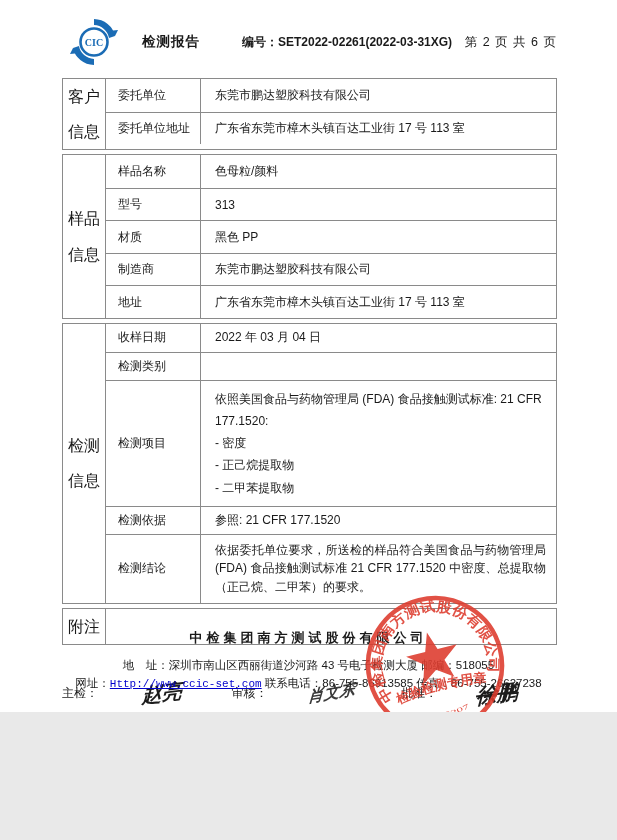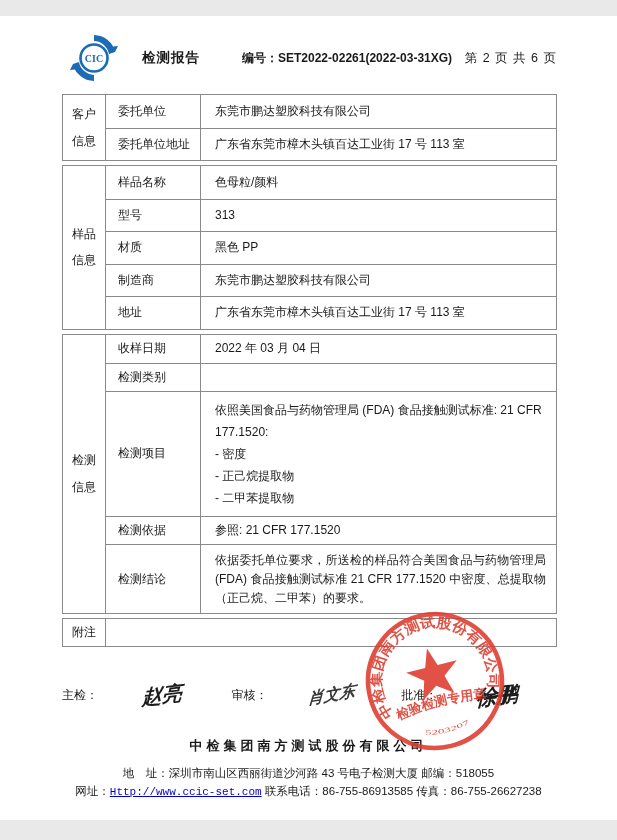--- a/index.html
+++ b/index.html
@@ -1,36 +1,36 @@
 <!DOCTYPE html>
 <html><head>
 <meta charset="utf-8">
 <style>
   * { box-sizing: border-box; margin: 0; padding: 0; }
   body { background: #e9e9e9; font-family: "Liberation Sans", sans-serif; }
   .page {
-    width: 617px; height: 804px; margin: 16px auto; background: #ffffff;
+    width: 617px; height: 712px; margin: 0 auto; background: #ffffff;
     position: relative; color: #1a1a1a; font-size: 12px; overflow: hidden;
   }
   
   .header { display: flex; align-items: center; padding: 16px 60px 6px 62px; }
   .logo { width: 64px; height: 52px; flex: 0 0 auto; }
   .hdr-title { font-weight: bold; font-size: 13.5px; margin-left: 16px; letter-spacing: 1px; }
   .hdr-no { font-weight: bold; font-size: 12px; margin-left: 42px; white-space: nowrap; }
   .hdr-page { font-weight: normal; font-size: 12.5px; margin-left: auto; white-space: nowrap; letter-spacing: 1px; }
   
   .tablewrap { margin: 4px 60px 0 62px; }
   .sect {
     display: grid; grid-template-columns: 43px 1fr;
     border: 1px solid #8a8a8a; margin-bottom: 4px; background: #fff;
   }
   .sect-label {
     border-right: 1px solid #8a8a8a; display: flex; align-items: center;
     justify-content: center; text-align: center; white-space: pre-line;
-    line-height: 2.2; font-size: 12px;
+    line-height: 2.2; font-size: 16px;
   }
   .rows { display: flex; flex-direction: column; }
   .row { display: flex; border-top: 1px solid #8a8a8a; }
   .row:first-child { border-top: none; }
   .cell-label {
     width: 95px; flex: 0 0 95px; border-right: 1px solid #8a8a8a;
     padding: 5px 4px 5px 12px; display: flex; align-items: center;
   }
   .cell-value { flex: 1; padding: 5px 10px 5px 14px; display: flex; align-items: center; }
   .cell-value.multiline { white-space: pre-line; display: block; line-height: 1.85; padding-top: 7px; padding-bottom: 7px; }

